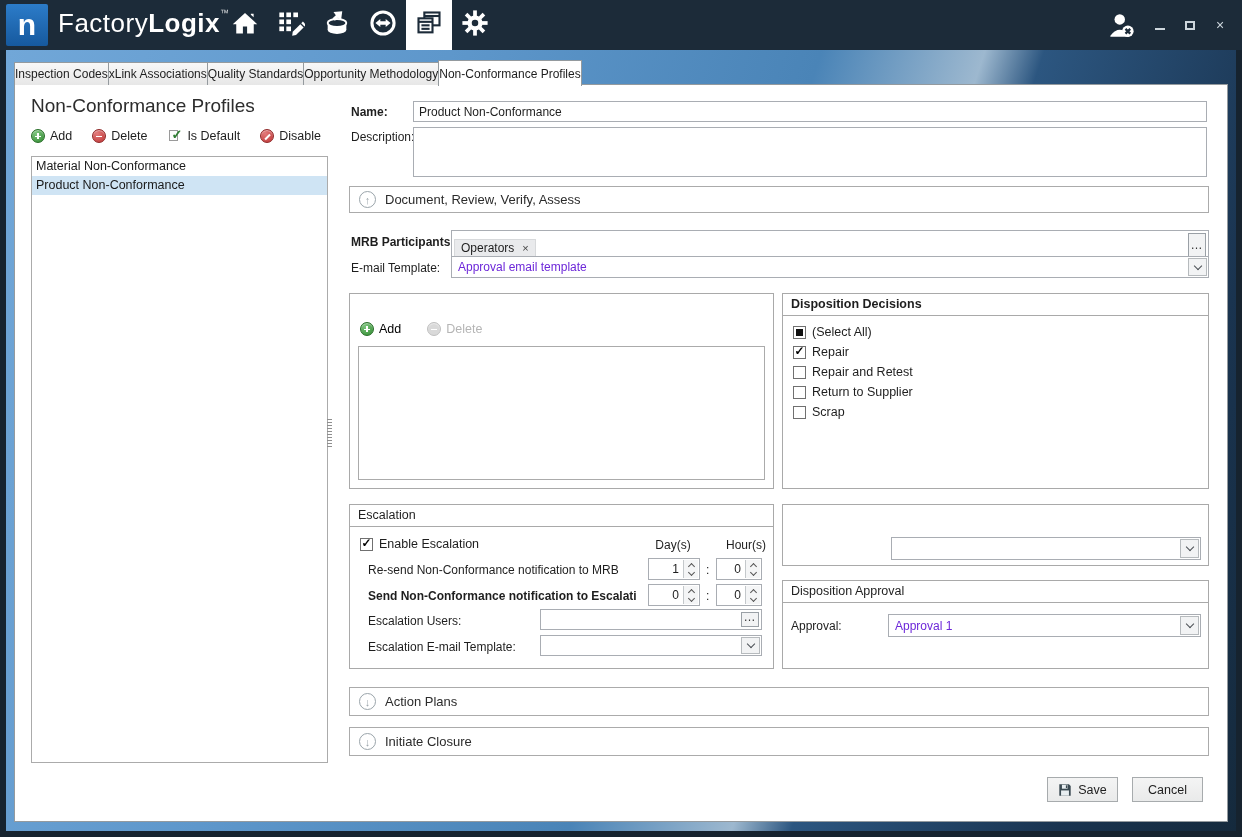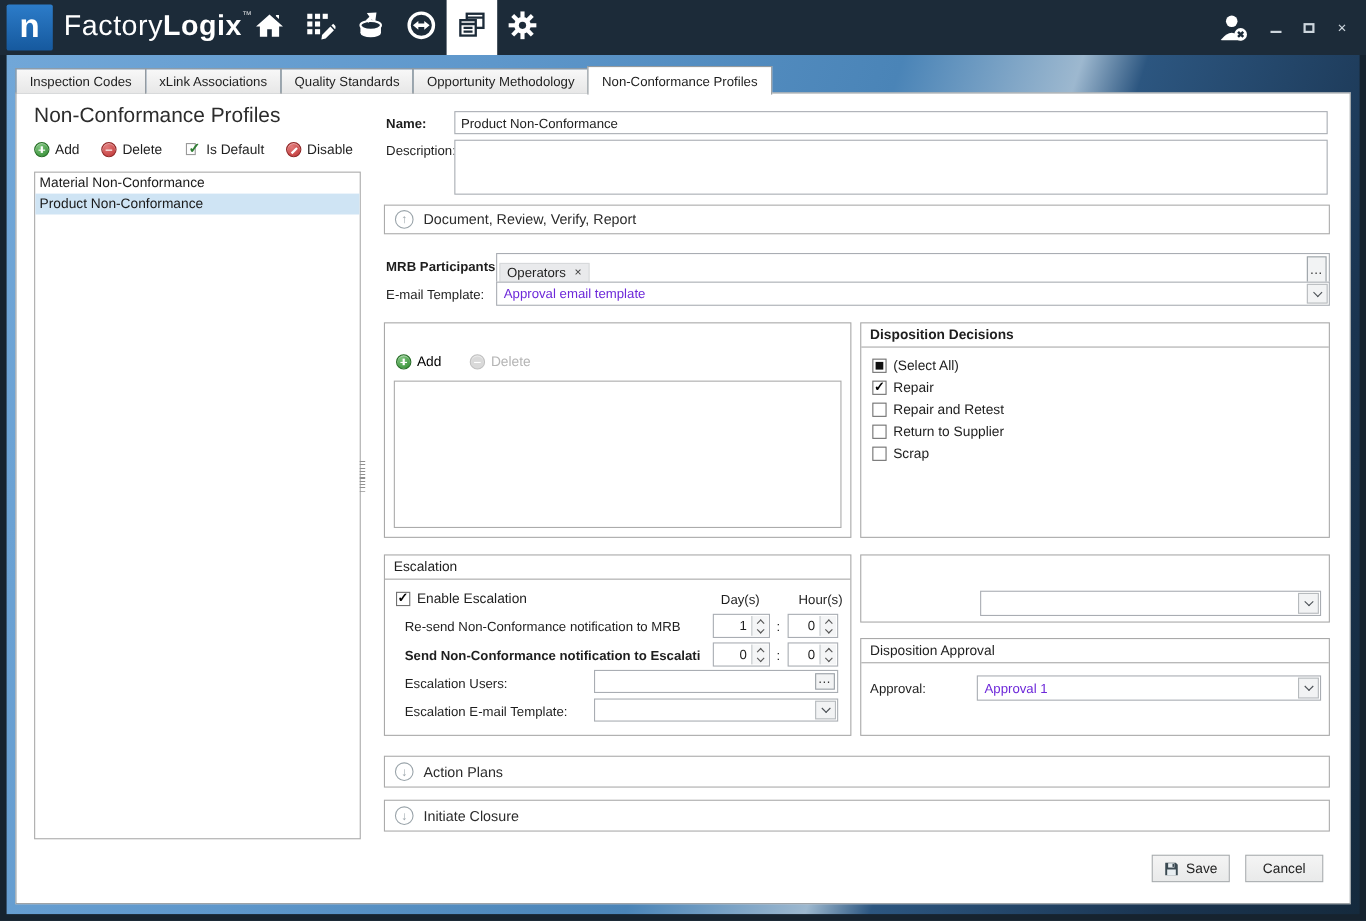--- a/index.html
+++ b/index.html
@@ -21,21 +21,21 @@
   .ctl { color:#cdd6dd; font-size:14px; width:16px; height:16px; display:flex; align-items:center; justify-content:center; cursor:pointer; }
   .ctl .bar { width:10px; height:2px; background:#cdd6dd; margin-top:8px; }
   .ctl .box { width:10px; height:9px; border:2px solid #cdd6dd; }
 
   
   .frame { position:absolute; left:6px; top:50px; width:1230px; height:781px;
     background:linear-gradient(108deg,#71a7d8 0%, #5e97cb 30%, #4a84b7 55%, #9db8cf 66%, #2c5680 70%, #1a3450 88%, #152a3d 100%); }
 
   
   .tabs { position:absolute; left:14px; top:59px; height:26px; display:flex; align-items:flex-end; z-index:4; }
-  .tab { height:23px; padding:0 12px; background:linear-gradient(#f8f8f8,#e7e7e7); border:1px solid #949a9e; border-bottom:none; font-size:12px; color:#1e1e1e; display:flex; align-items:center; margin-right:-1px; cursor:pointer; white-space:nowrap; }
+  .tab { height:23px; padding:0 0; background:linear-gradient(#f8f8f8,#e7e7e7); border:1px solid #949a9e; border-bottom:none; font-size:12px; color:#1e1e1e; display:flex; align-items:center; margin-right:-1px; cursor:pointer; white-space:nowrap; }
   .tab.active { height:26px; background:#fff; z-index:5; margin-bottom:-1px; }
 
   
   .content { position:absolute; left:14px; top:84px; width:1214px; height:738px; background:#fff; border:1px solid #949a9e; z-index:2; }
 
   .panel-title { position:absolute; left:16px; top:10px; font-size:19px; font-weight:300; color:#2c2c2c; }
   .lp-toolbar { position:absolute; left:16px; top:44px; display:flex; gap:20px; align-items:center; font-size:12.5px; color:#1e1e1e; }
   .tool { display:flex; align-items:center; gap:5px; cursor:pointer; }
   .tool.disabled { color:#b5b5b5; cursor:default; }
   .cicon { width:14px; height:14px; border-radius:50%; position:relative; flex:none; box-shadow:inset 0 1px 1px rgba(255,255,255,.5); }
@@ -251,21 +251,21 @@
     <div class="splitter"></div>
 
     <span class="lbl b" style="left:336px; top:20px;">Name:</span>
     <input class="tbox" style="left: 398px; top: 16px; width: 794px; height: 21px;" value="Product Non-Conformance">
 
     <span class="lbl" style="left:336px; top:45px;">Description:</span>
     <textarea class="tbox" style="left: 398px; top: 42px; width: 794px; height: 50px;"></textarea>
 
     <div class="expander" style="left:334px; top:101px; width:860px; height:27px;">
       <span class="expcirc">↑</span>
-      <span class="exptext">Document, Review, Verify, Report</span>
+      <span class="exptext">Document, Review, Verify, Assess</span>
     </div>
 
     <span class="lbl b" style="left:336px; top:150px;">MRB Participants:</span>
     <div class="chipfield" style="left:436px; top:145px; width:758px; height:35px;">
       <span class="chip">
         <span>Operators</span>
         <span class="x">×</span>
       </span>
       <span class="dotsbtn"></span>
     </div>

